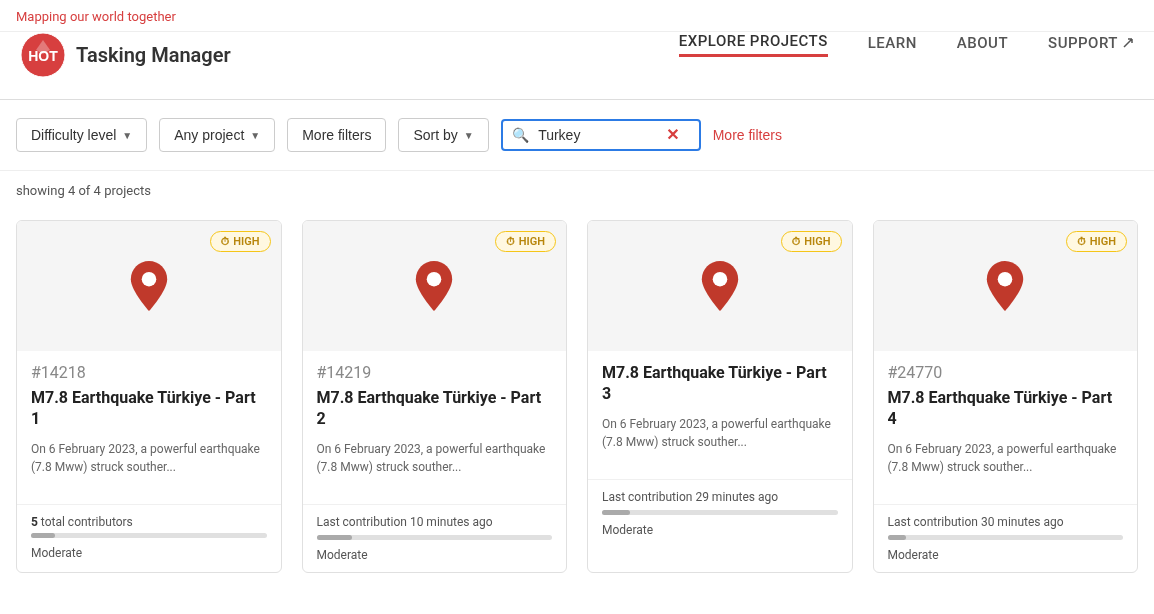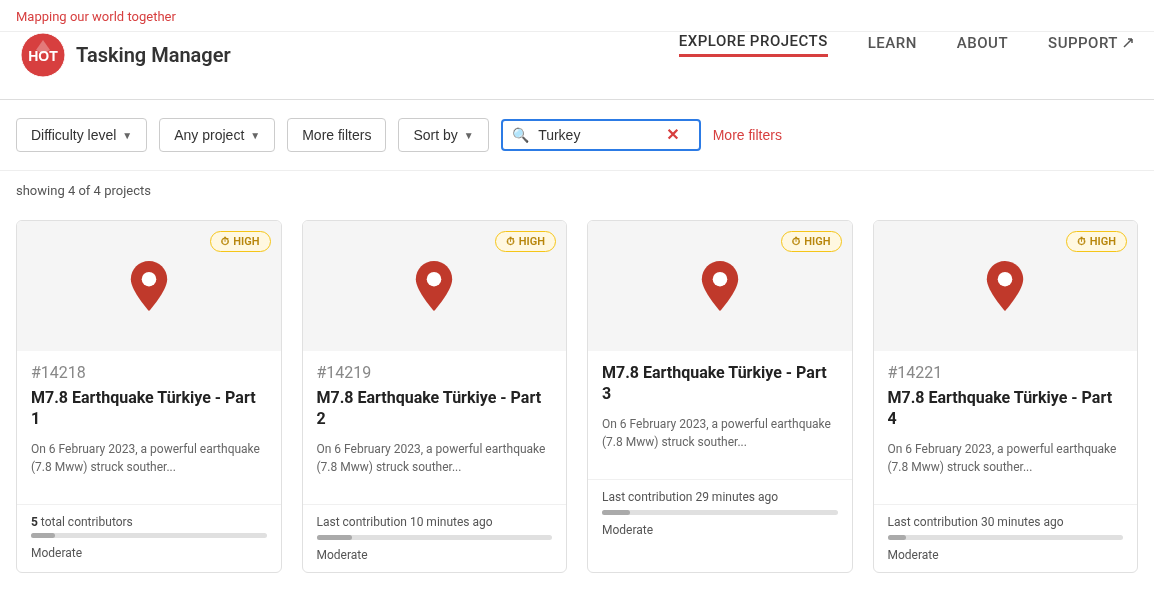--- a/index.html
+++ b/index.html
@@ -366,21 +366,21 @@
       <svg class="map-pin-svg" viewBox="0 0 40 55" xmlns="http://www.w3.org/2000/svg">
         <path d="M20 0C9 0 0 9 0 20C0 33 20 55 20 55C20 55 40 33 40 20C40 9 31 0 20 0Z" fill="#c0392b"></path>
         <circle cx="20" cy="20" r="8" fill="#fff"></circle>
       </svg>
       <div class="priority-badge">
         <span class="clock-icon">⏱</span>
         <span>HIGH</span>
       </div>
     </div>
     <div class="card-body">
-      <div class="project-id">#14221</div>
+      <div class="project-id">#24770</div>
       <div class="project-title">M7.8 Earthquake Türkiye - Part 4</div>
       <div class="project-desc">On 6 February 2023, a powerful earthquake (7.8 Mww) struck souther...</div>
     </div>
     <div class="card-footer">
       <div class="last-contribution">Last contribution 30 minutes ago</div>
       <div class="progress-bar-wrap">
         <div class="progress-bar-fill" style="width:8%"></div>
       </div>
       <div class="difficulty-label">Moderate</div>
     </div>

